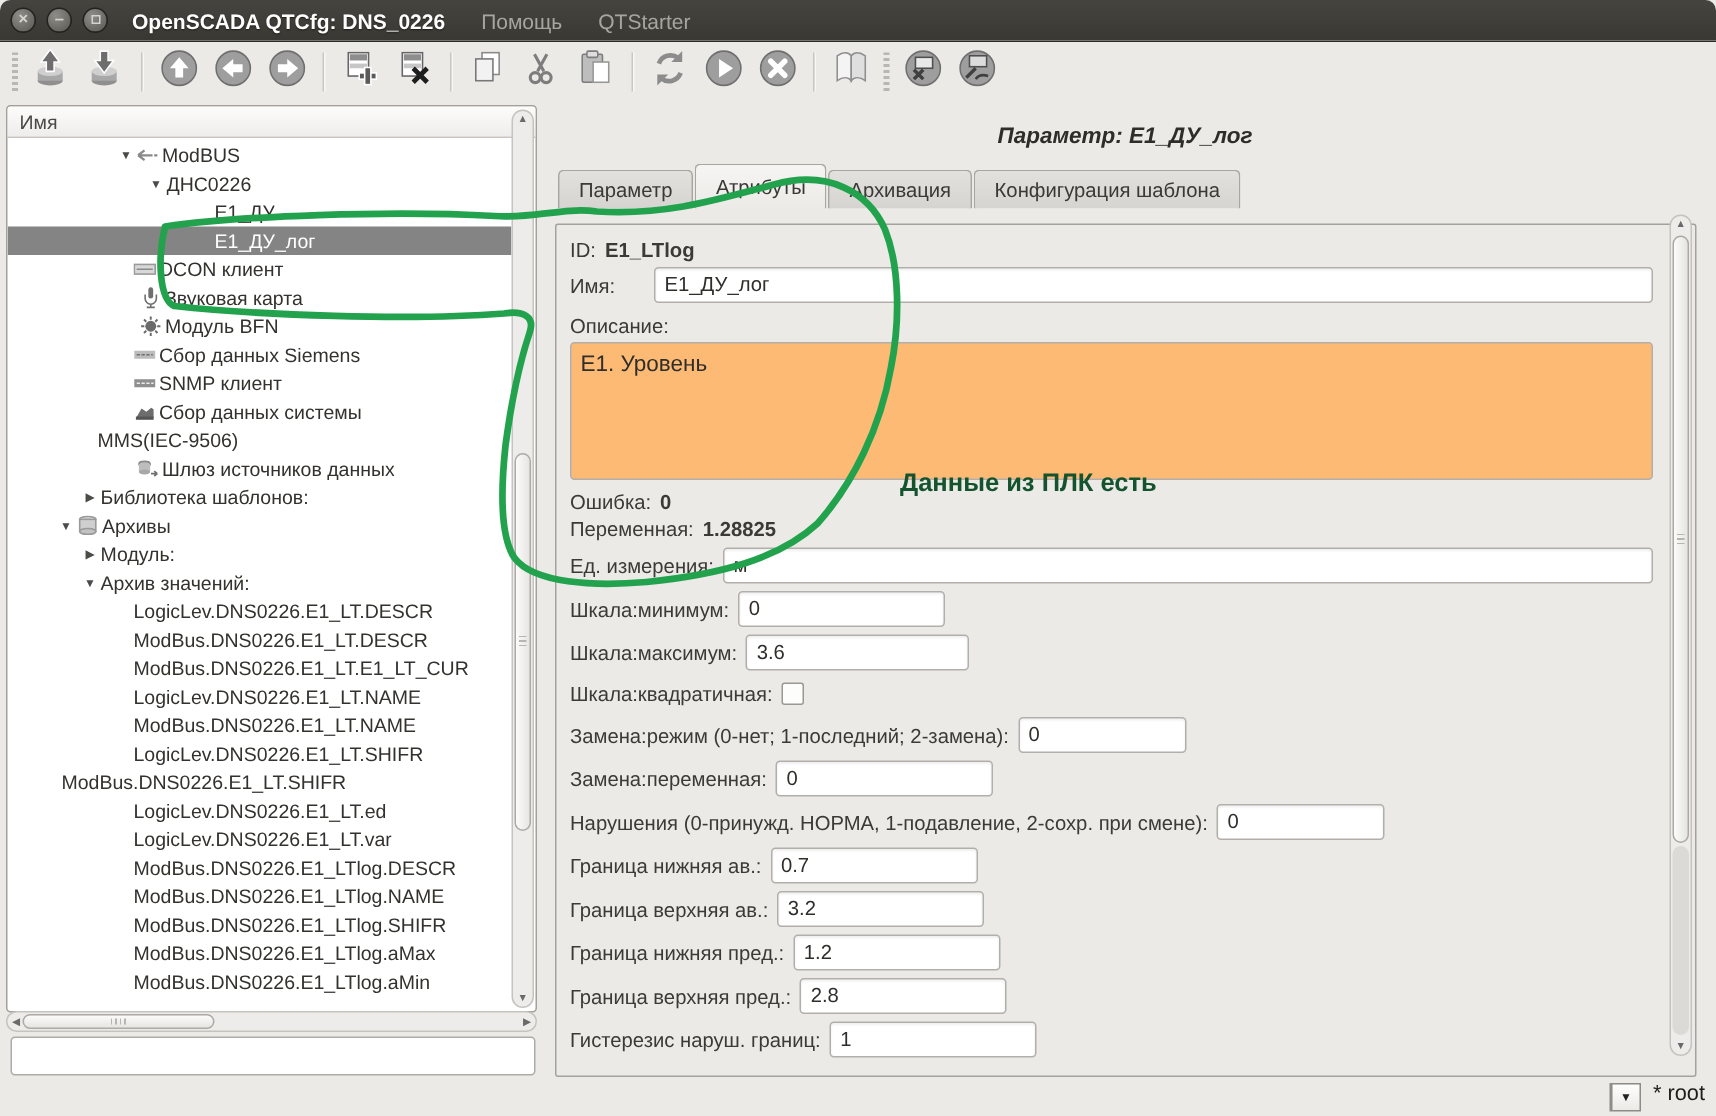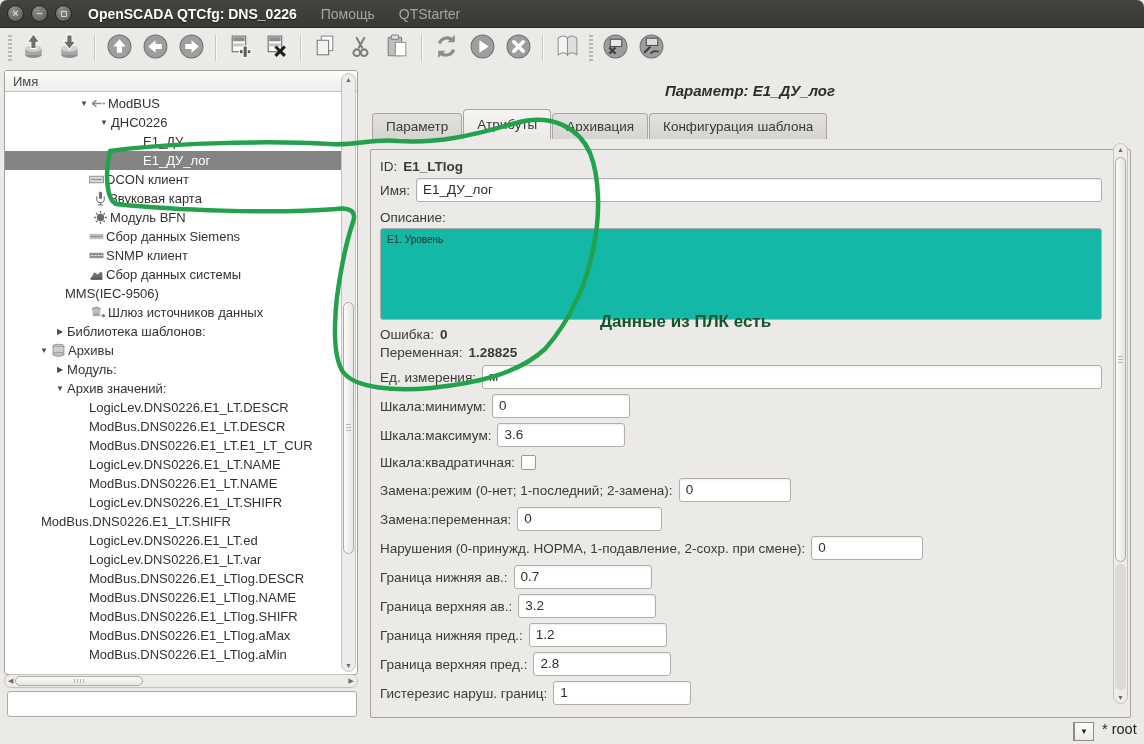--- a/index.html
+++ b/index.html
@@ -75,25 +75,25 @@
   .tab.active { background:linear-gradient(#f6f5f3,#ebeae7); height:30px; line-height:29px; z-index:3; }
   .frame { position:absolute; left:370px; top:149px; width:761px; height:569px;
     border:1px solid #a5a29e; border-radius:2px; background:#ebeae7; }
   .form { position:absolute; left:9px; top:6px; right:28px; }
   .frow { display:flex; align-items:center; font-size:13.5px; color:#3b3a37; }
   .frow .lbl { white-space:nowrap; margin-right:6px; }
   .frow b { font-size:13.5px; }
   .tb-input { height:24px; background:#ffffff; border:1px solid #b2afab; border-radius:3px;
     padding:3px 0 0 6px; font-size:13.5px; color:#2f2e2b; box-shadow:inset 0 1px 2px #00000014; }
   .tb-full { flex:1; }
-  .ta-input { height:92px; background:#14b8a6; border:1px solid #b2afab; border-radius:3px;
-    padding:5px 6px; font-size:10px; color:#2f2e2b; }
+  .ta-input { height:92px; background:#fdba74; border:1px solid #b2afab; border-radius:3px;
+    padding:5px 6px; font-size:15px; color:#2f2e2b; }
   .cb { width:15px; height:15px; background:#fdfdfc; border:1px solid #9b9894; border-radius:2px; }
   .r-static { height:20px; margin-bottom:2px; }
-  .r-name { height:24px; margin-bottom:6px; }
+  .r-name { height:24px; margin-bottom:6px;gap:20px; }
   .r-dlabel { height:18px; margin-bottom:2px; }
   .r-ta { margin-bottom:5px; }
   .r-err { height:18px; }
   .r-var { height:18px; margin-bottom:4px; }
   .r-unit { height:24px; margin-bottom:5px; }
   .r-input { height:24px; margin-bottom:5px; }
   .r-cb { height:21px; margin-bottom:5px; }
 
   
   .statusbar { position:absolute; left:0; top:716px; width:1144px; height:28px; }
@@ -449,21 +449,21 @@
         <div class="frow r-unit">
           <span class="lbl">Ед. измерения:</span>
           <div class="tb-input tb-full">м</div>
         </div>
         <div class="frow r-input">
           <span class="lbl">Шкала:минимум:</span>
           <div class="tb-input " style="width:138px">0</div>
         </div>
         <div class="frow r-input">
           <span class="lbl">Шкала:максимум:</span>
-          <div class="tb-input " style="width:128px">3.6</div>
+          <div class="tb-input " style="width:149px">3.6</div>
         </div>
         <div class="frow r-cb">
           <span class="lbl">Шкала:квадратичная:</span>
           <span class="cb"></span>
         </div>
         <div class="frow r-input">
           <span class="lbl">Замена:режим (0-нет; 1-последний; 2-замена):</span>
           <div class="tb-input " style="width:112px">0</div>
         </div>
         <div class="frow r-input">

